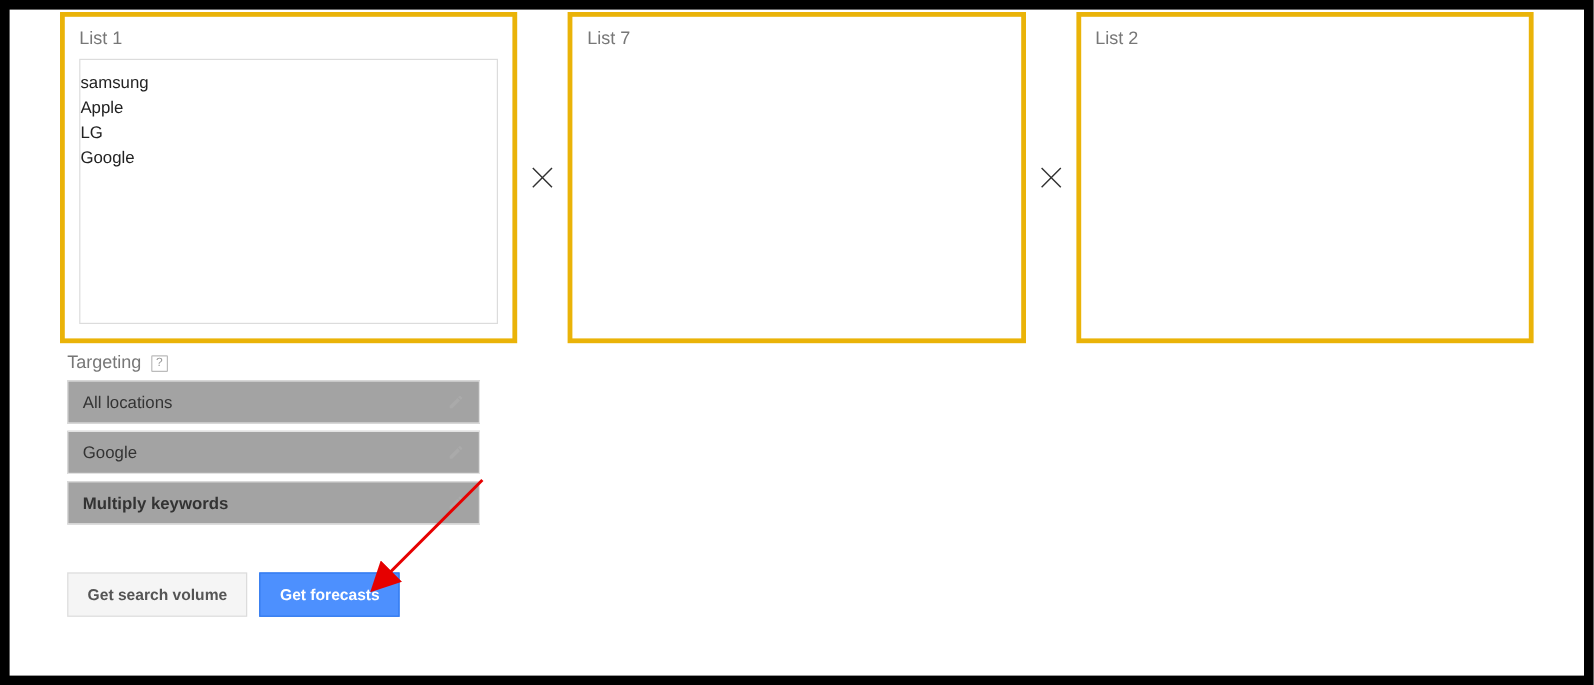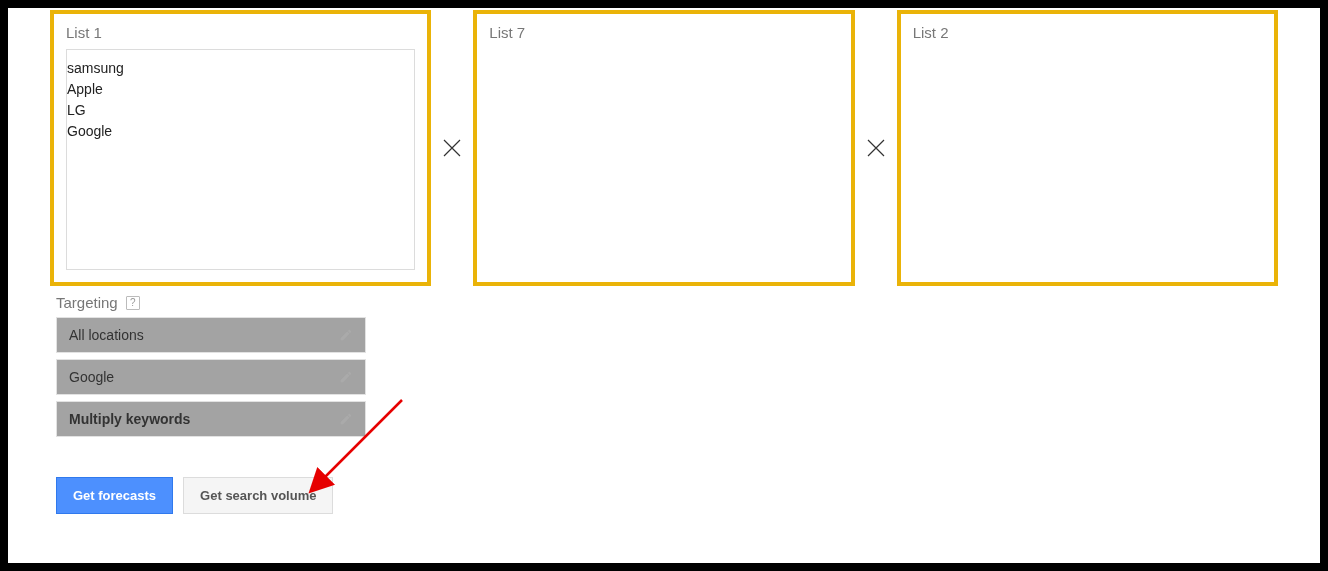--- a/index.html
+++ b/index.html
@@ -72,21 +72,21 @@
       width: 26px;
       height: 26px;
       display: flex;
       align-items: center;
       justify-content: center;
       flex-shrink: 0;
     }
     .multiply-icon svg { display: block; }
     .targeting-section {
       margin: 8px 0 0 36px;
-      width: 310px;
+      width: 344px;
     }
     .targeting-title {
       color: #777;
       font-size: 15px;
       margin-bottom: 6px;
       display: flex;
       align-items: center;
       gap: 8px;
     }
     .help-icon {
@@ -215,22 +215,22 @@
       <span>Multiply keywords</span>
       <span class="pencil-icon">
         <svg width="14" height="14" viewBox="0 0 24 24" fill="currentColor">
             <path d="M3 17.25V21h3.75L17.81 9.94l-3.75-3.75L3 17.25zM20.71 7.04a1.003 1.003 0 0 0 0-1.42l-2.34-2.34a1.003 1.003 0 0 0-1.42 0l-1.83 1.83 3.75 3.75 1.84-1.82z"></path>
           </svg>
       </span>
     </div>
   </div>
 
   <div class="buttons-row">
+    <button class="btn btn-secondary">Get search volume</button>
     <button class="btn btn-primary">Get forecasts</button>
-    <button class="btn btn-secondary">Get search volume</button>
 
     <div class="arrow-annotation">
       <svg width="120" height="110" viewBox="0 0 120 110">
         <defs>
           <marker id="ah" markerWidth="10" markerHeight="10" refX="8" refY="5" orient="auto">
             <path d="M0,0 L10,5 L0,10 z" fill="#e60000"></path>
           </marker>
         </defs>
         <line x1="110" y1="5" x2="20" y2="95" stroke="#e60000" stroke-width="2.5" marker-end="url(#ah)"></line>
       </svg>

